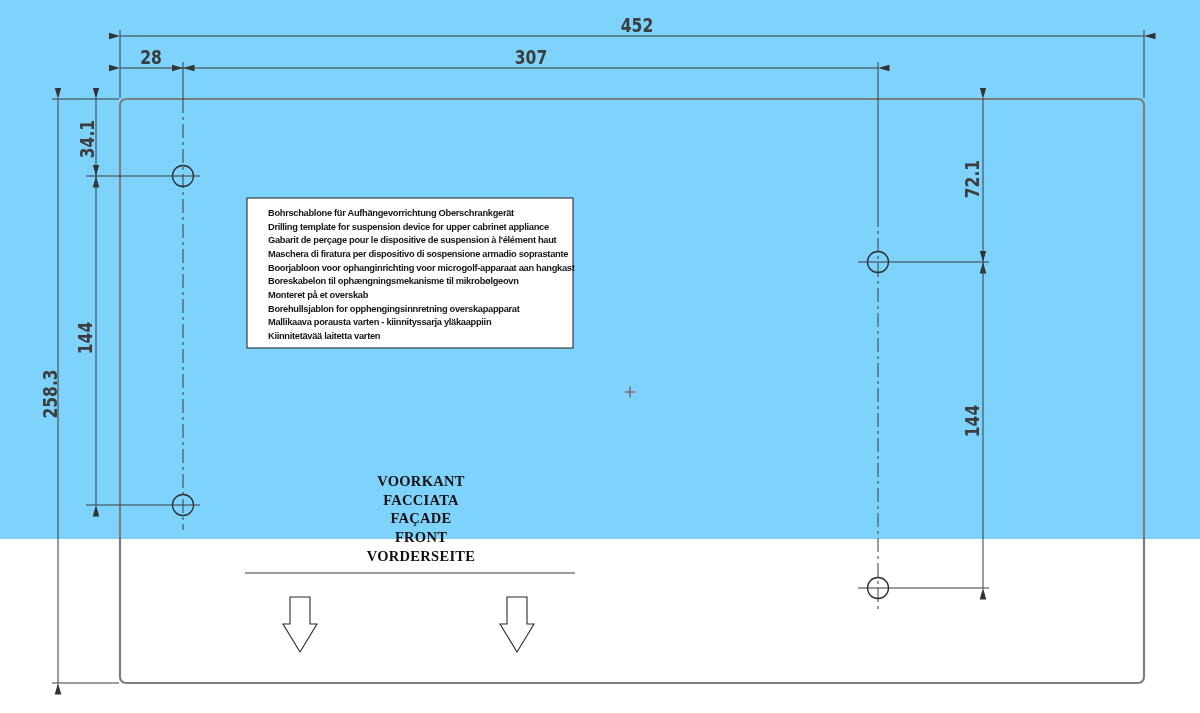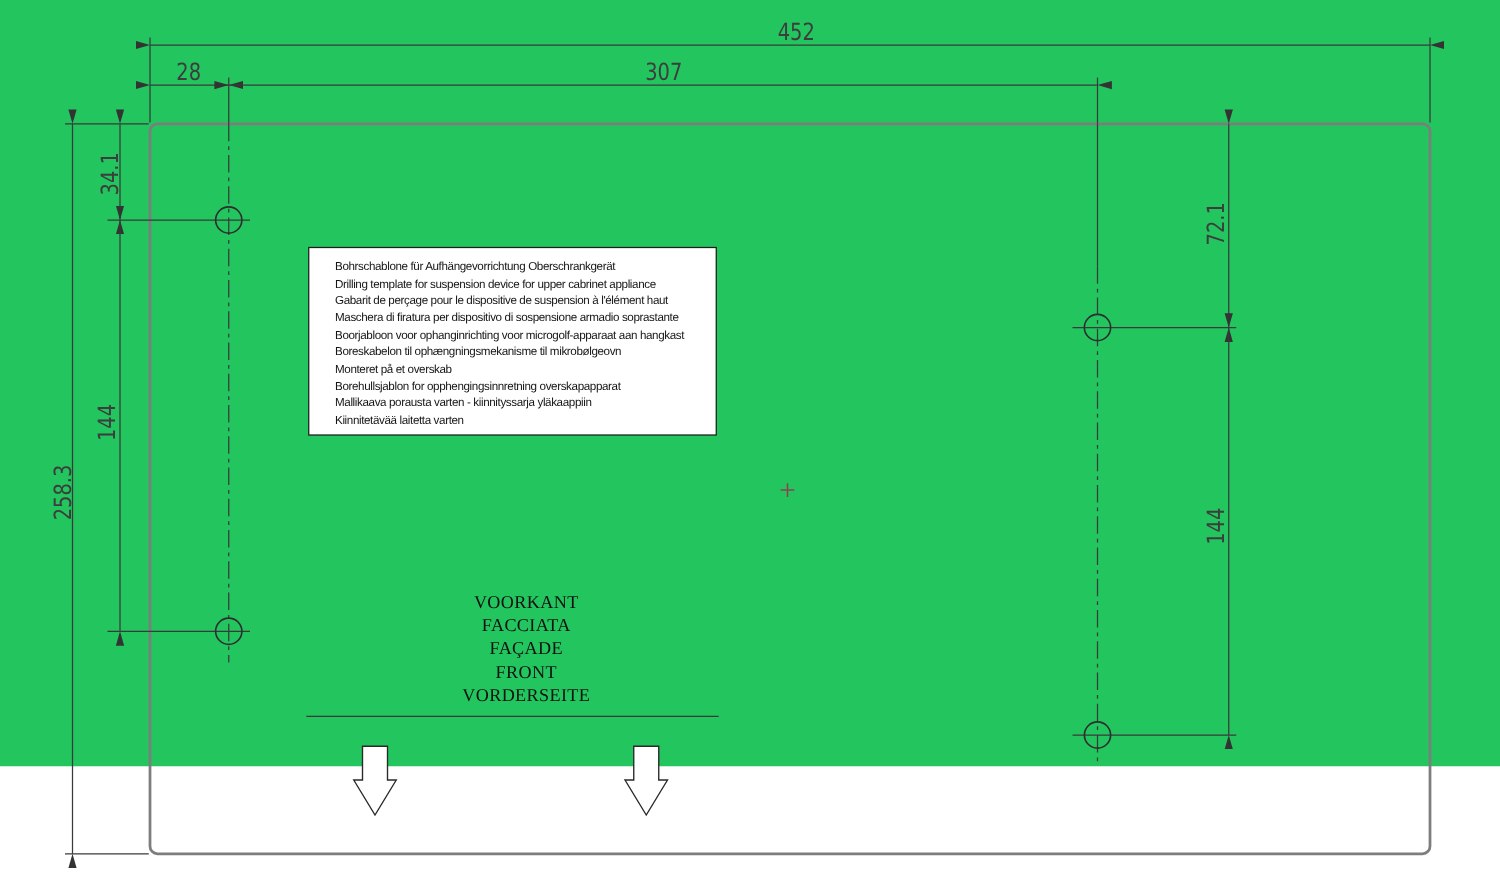--- a/index.html
+++ b/index.html
@@ -7,22 +7,23 @@
     margin: 0;
     padding: 0;
     background: #ffffff;
     width: 1200px;
     height: 713px;
     overflow: hidden;
   }
   .stage {
     position: relative;
     width: 1200px;
-    height: 613px;
-    background: #22c55e;
+    height: 539px;
+    background: #7dd3fc;
+    font-weight: bold;
   }
   svg { display: block; }
 
   .dline {
     stroke: #3a3a3a;
     stroke-width: 1;
     fill: none;
   }
   .cline {
     stroke: #3a3a3a;

